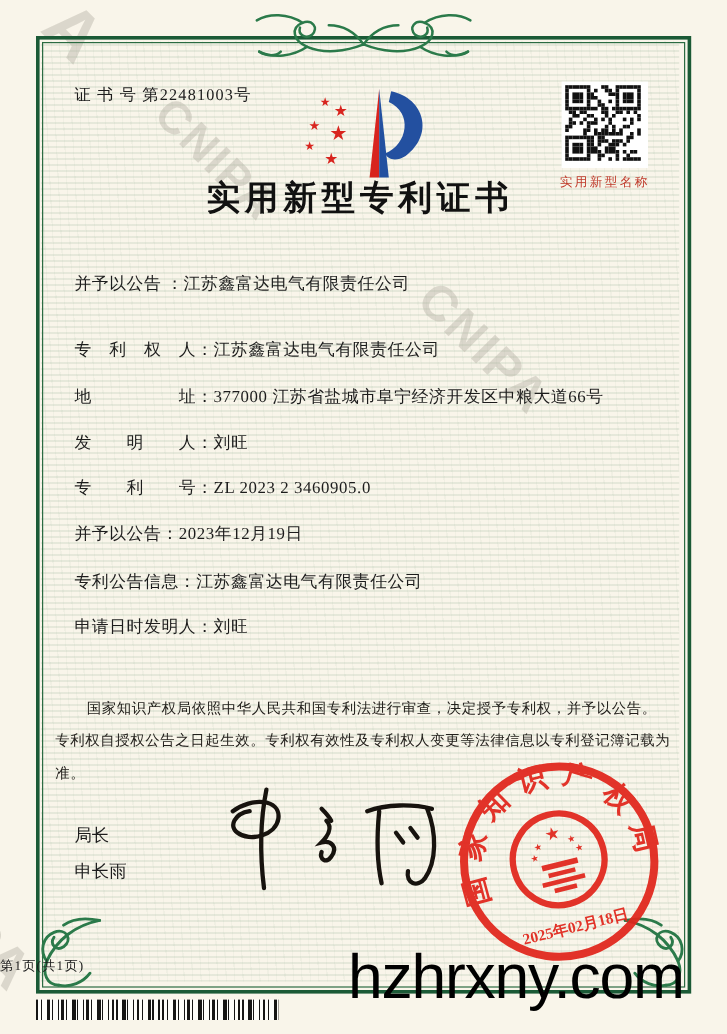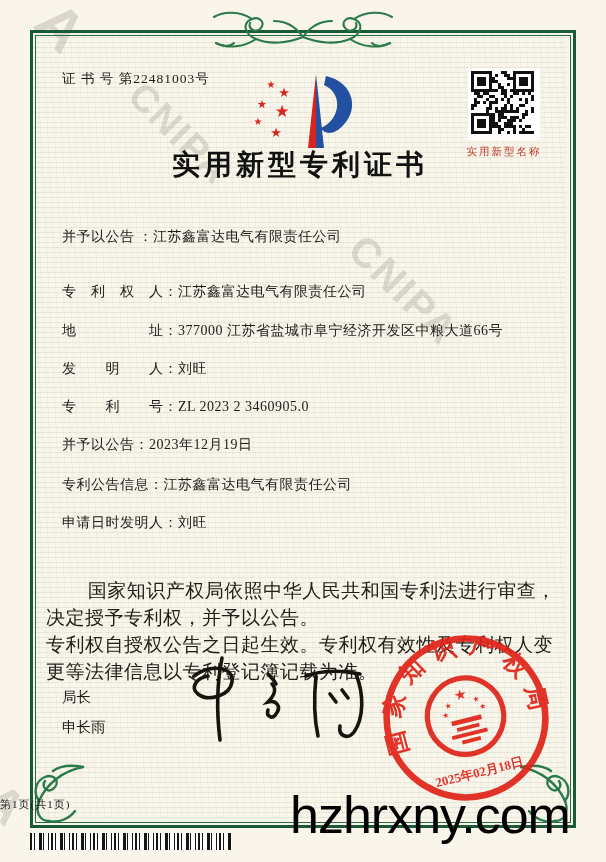--- a/index.html
+++ b/index.html
@@ -53,21 +53,21 @@
   }
   
   .row{position:absolute;left:62px;width:500px;font-size:14px;letter-spacing:.5px;z-index:10;white-space:nowrap;}
   .row .lab{color:#1c1c1c;}
   .row .val{color:#1c1c1c;}
   .col2{position:absolute;left:283px;top:0;white-space:nowrap;}
   .r0{top:228px;} .r1{top:283px;} .r2{top:322px;} .r3{top:360px;}
   .r4{top:398px;} .r5{top:436px;} .r6{top:476px;} .r7{top:514px;}
   
   .statement{position:absolute;left:46px;top:577px;width:518px;z-index:10;
-    font-size:19px;line-height:27px;letter-spacing:.5px;color:#23201c;}
+    font-size:12px;line-height:27px;letter-spacing:.5px;color:#23201c;}
   .statement .l1{text-indent:2.2em;}
   
   .signer{position:absolute;left:62px;top:682px;z-index:10;font-size:14.5px;line-height:30px;
     font-family:"Liberation Sans","DejaVu Sans",sans-serif;}
   .signature{position:absolute;left:160px;top:646px;z-index:11;}
   
   .seal{position:absolute;left:380px;top:632px;z-index:20;opacity:.93;
     transform:rotate(-14deg);}
   
   .page-no{position:absolute;left:0;top:797px;width:606px;text-align:left;

